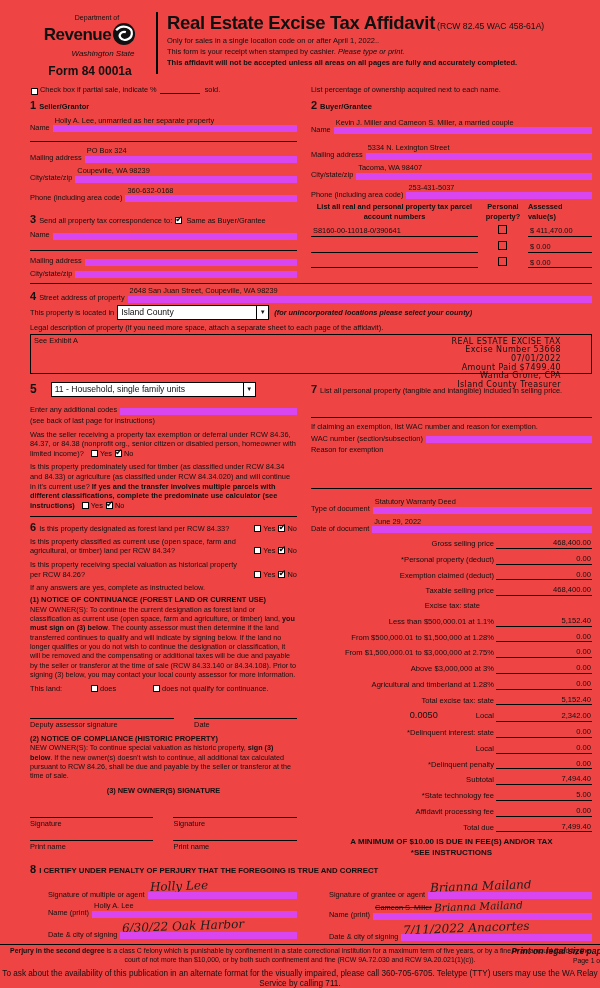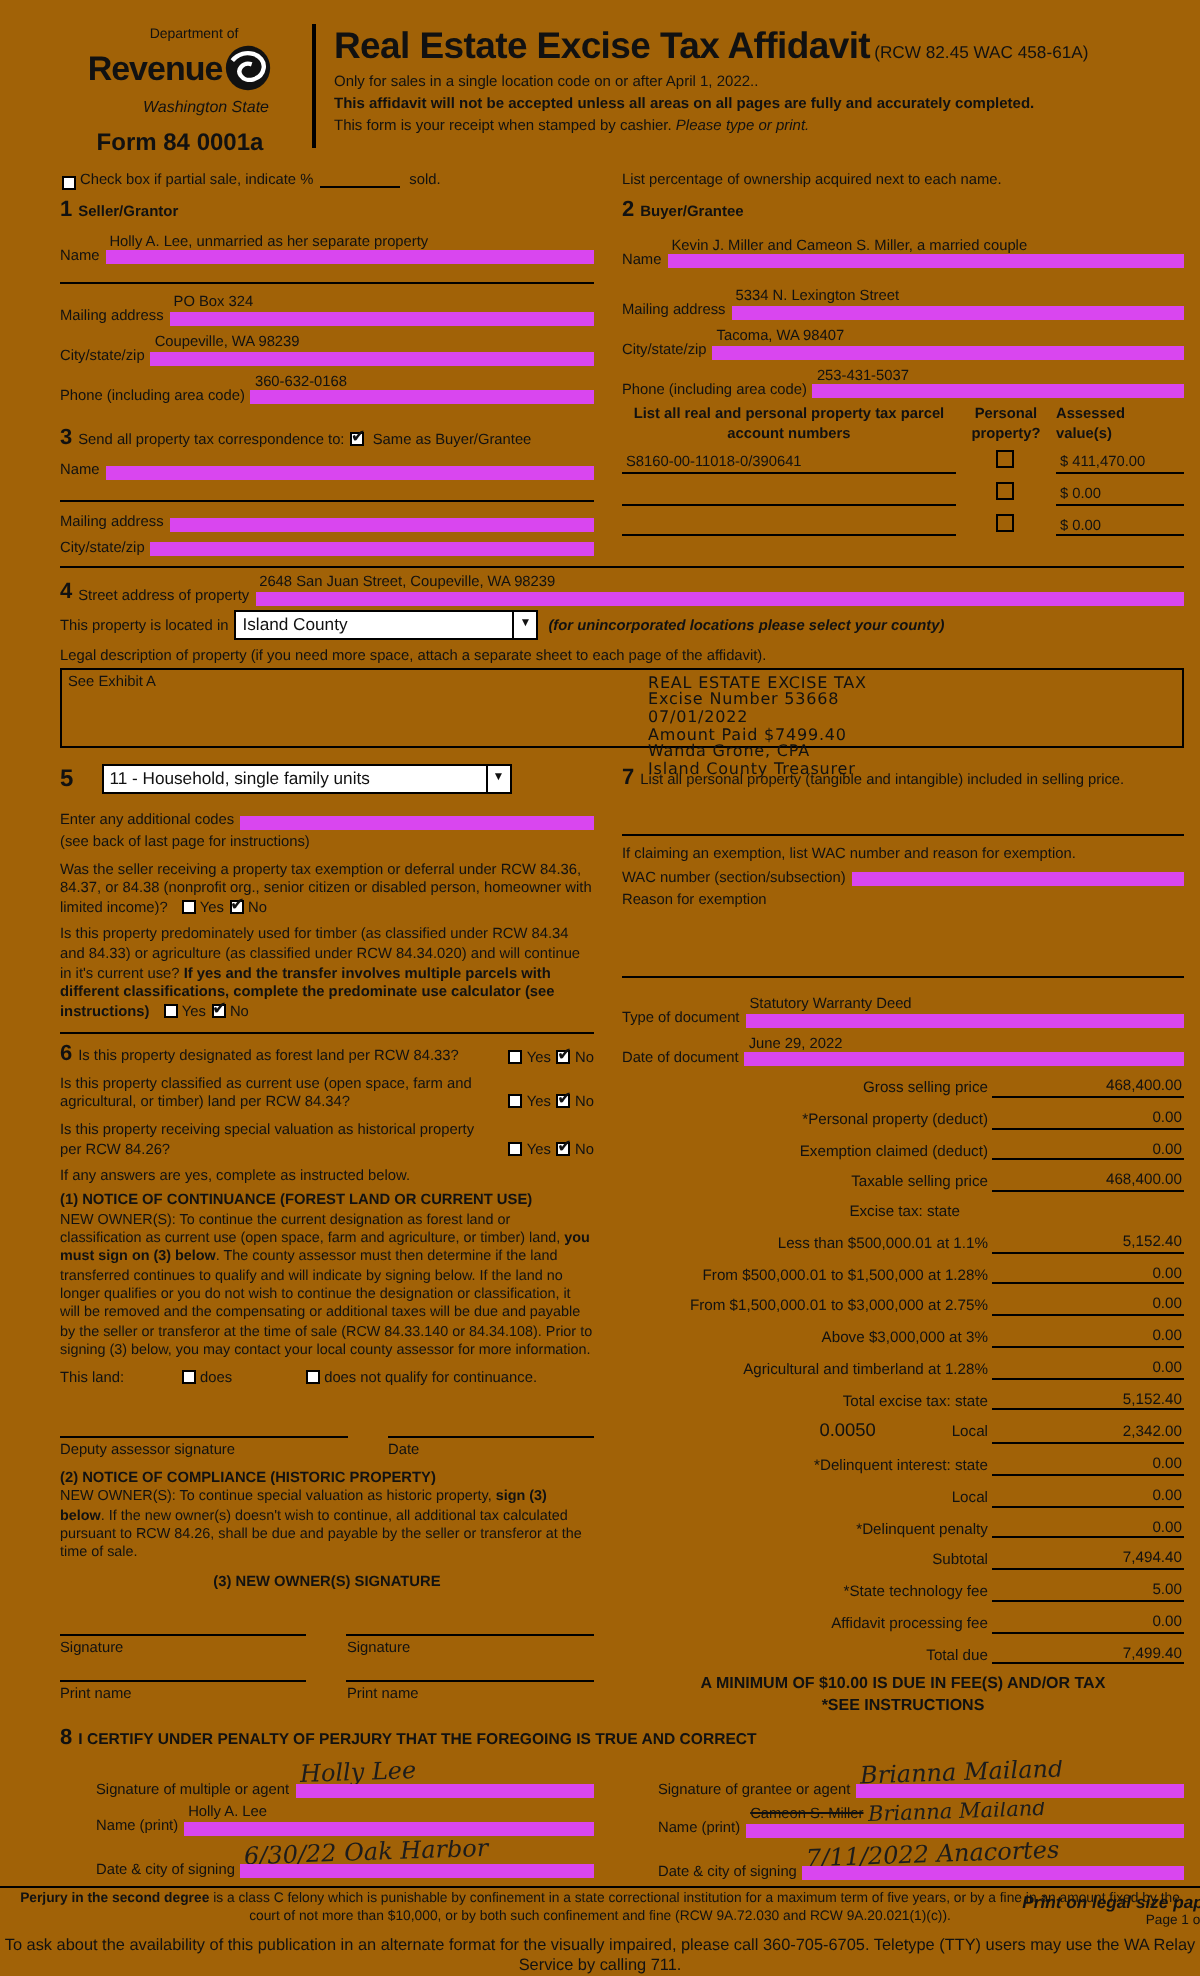--- a/index.html
+++ b/index.html
@@ -1,18 +1,18 @@
 <!DOCTYPE html>
 <html><head>
 <meta charset="utf-8">
 <style>
   * { box-sizing: border-box; margin:0; padding:0; }
   html,body { background:#888; }
   .page {
-    width:600px; height:988px; background:#a16207; color:#111;
+    width:600px; height:988px; background:#ef4444; color:#111;
     position:relative; overflow:hidden; margin:0 auto;
     font-family:"Liberation Sans", sans-serif; font-size:7.4px; line-height:1.3;
   }
   .content { padding:6px 8px 0 30px; }
 
   
   .hdr { display:flex; }
   .logo-block { width:120px; padding-top:7px; text-align:center; flex:none; }
   .dept { font-size:7px; margin-left:14px; }
   .rev-row { display:flex; align-items:center; justify-content:center; gap:1px; }
@@ -47,21 +47,21 @@
 
   
   .ptab-h { display:flex; text-align:center; font-weight:bold; margin-top:3px; }
   .ptab-r { display:flex; align-items:flex-end; margin-top:4px; }
   .pc1 { flex:1; } .pc2 { width:50px; flex:none; text-align:center; } .pc3 { width:64px; flex:none; text-align:left; }
   .pline { border-bottom:1px solid #000; padding:0 2px; }
   .pcb { width:9px; height:9px; border:1.2px solid #000; display:inline-block; }
 
   
   .legalbox { border:1.5px solid #000; height:40px; position:relative; margin-top:1px; }
-  .stamp { position:absolute; left:293px; top:3px; width:210px; text-align:left; font-size:8px; line-height:1.08; letter-spacing:0.4px; font-family:"DejaVu Sans", sans-serif; }
+  .stamp { position:absolute; left:320px; top:3px; width:210px; text-align:right; font-size:8px; line-height:1.08; letter-spacing:0.4px; font-family:"DejaVu Sans", sans-serif; }
 
   
   .m-row { display:flex; align-items:flex-end; margin-top:4.9px; font-size:7.6px; }
   .m-label { flex:1; text-align:right; white-space:nowrap; padding-right:2px; }
   .m-leader { width:96px; flex:none; border-bottom:1px solid #000; text-align:right; padding:0 1px; }
   .m-prefix { font-size:9.2px; margin-right:38px; }
 
   
   .sigrow { display:flex; gap:20px; }
   .sigbox { flex:1; }
@@ -102,22 +102,22 @@
       <div class="wa">Washington State</div>
       <div class="form-num">Form 84 0001a</div>
     </div>
     <div class="hdr-vline"></div>
     <div class="title-block">
       <div>
         <span class="big-title">Real Estate Excise Tax Affidavit</span>
         <span class="title-ref">(RCW 82.45 WAC 458-61A)</span>
       </div>
       <div class="hdr-line">Only for sales in a single location code on or after April 1, 2022..</div>
+      <div class="hdr-line"><span>This form is your receipt when stamped by cashier.</span> <span class="i">Please type or print.</span></div>
       <div class="hdr-line b">This affidavit will not be accepted unless all areas on all pages are fully and accurately completed.</div>
-      <div class="hdr-line"><span>This form is your receipt when stamped by cashier.</span> <span class="i">Please type or print.</span></div>
     </div>
   </div>
 
   <div class="cols" style="margin-top:5px;">
     <div class="colL frow" style="align-items:flex-end;">
       <span class="cb"></span>
       <span class="flabel">Check box if partial sale, indicate %</span>
       <span class="blank" style="width:40px;"></span>
       <span style="margin-left:5px;">sold.</span>
     </div>

